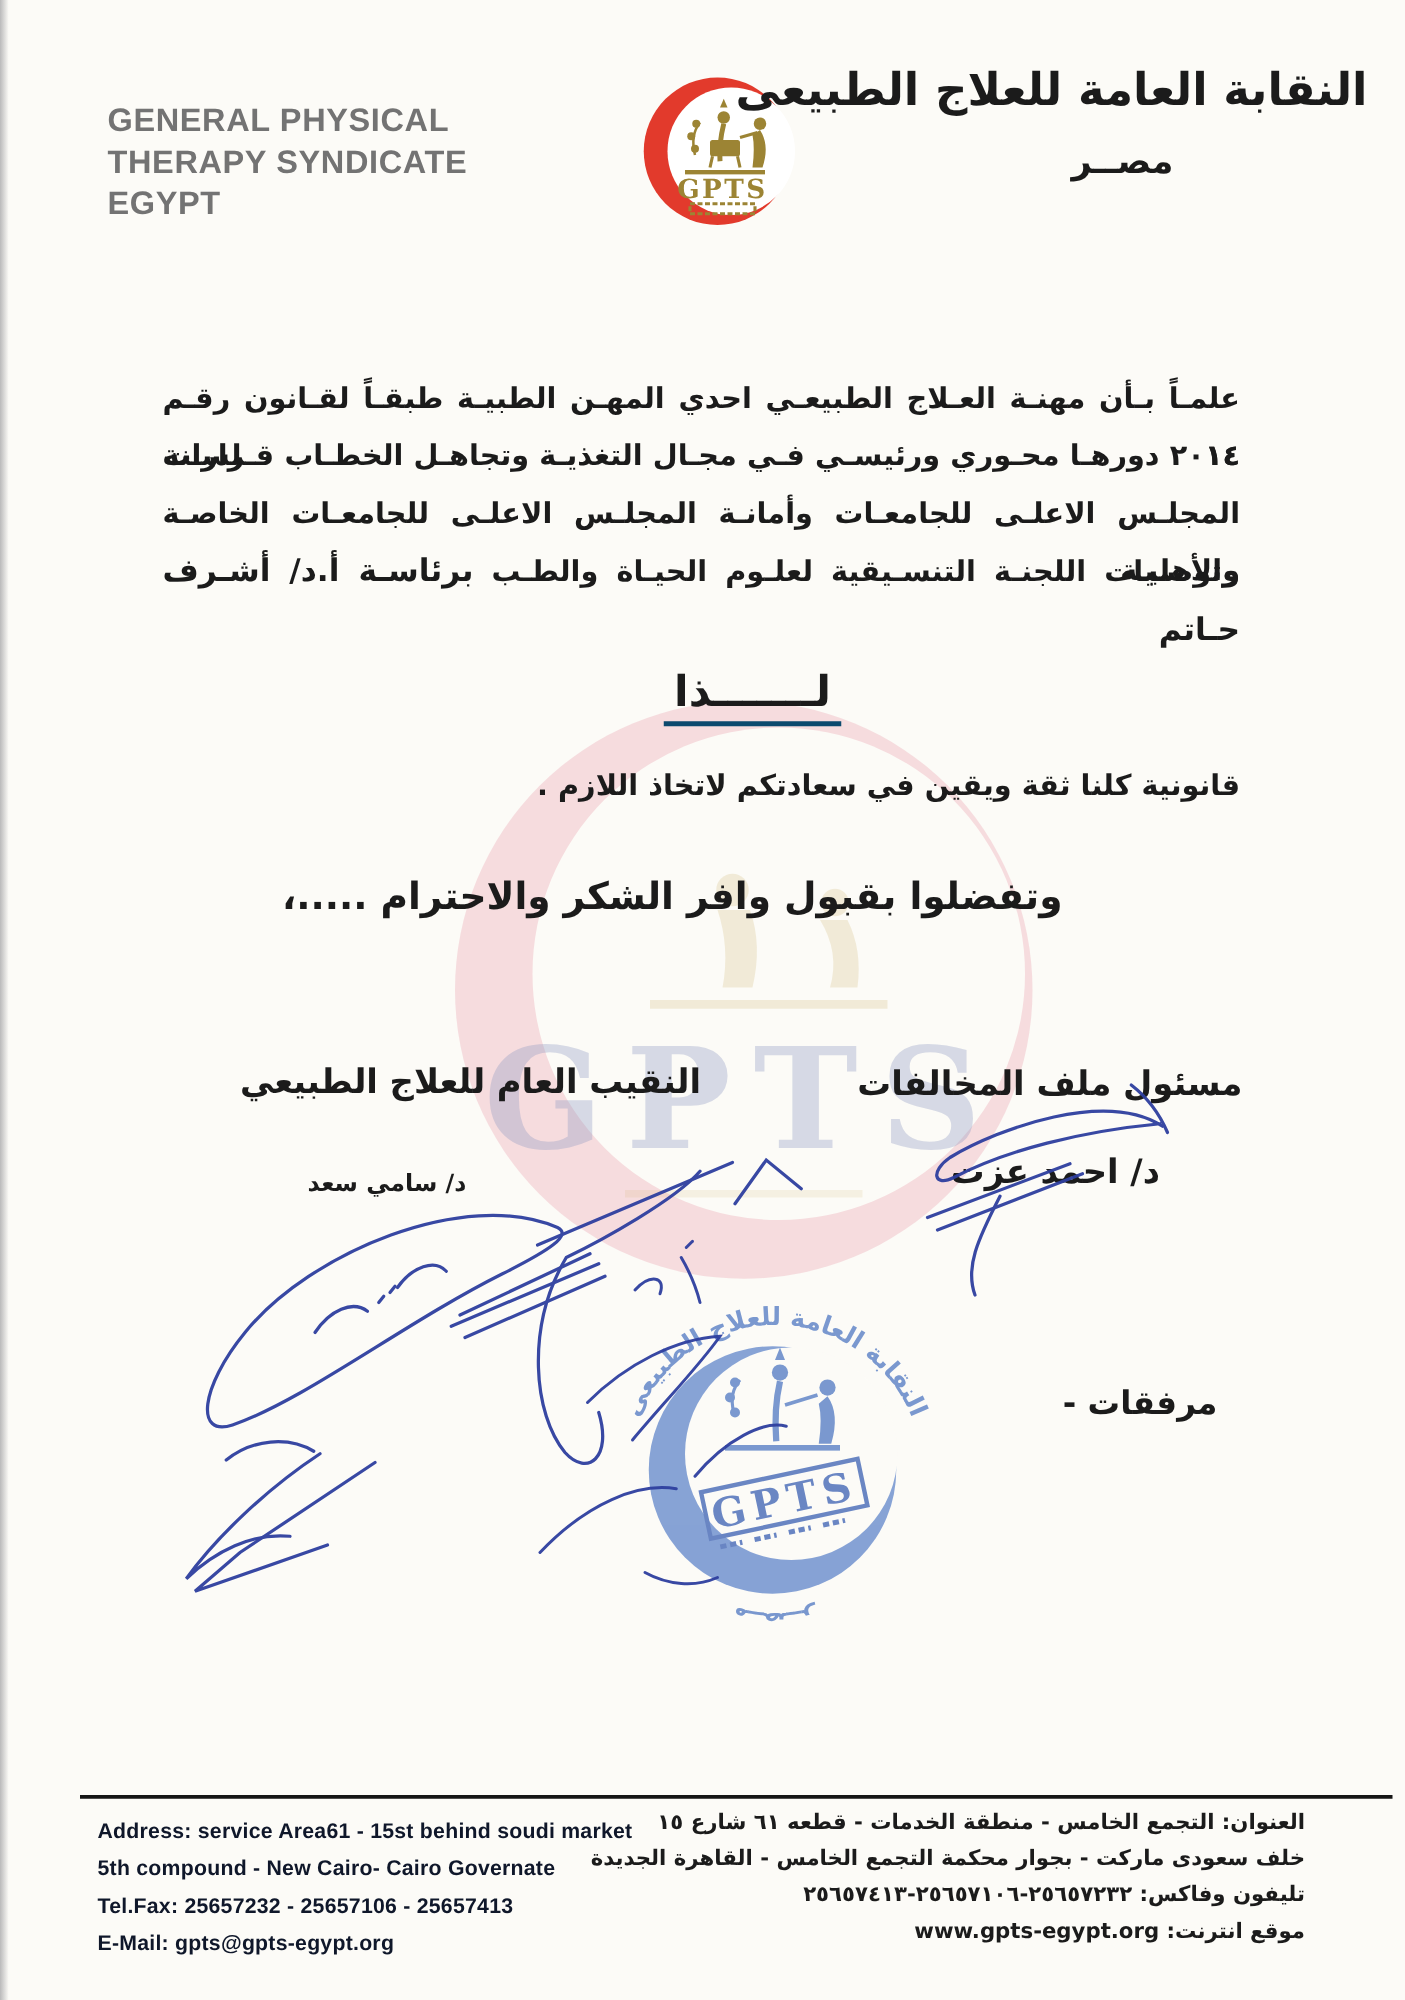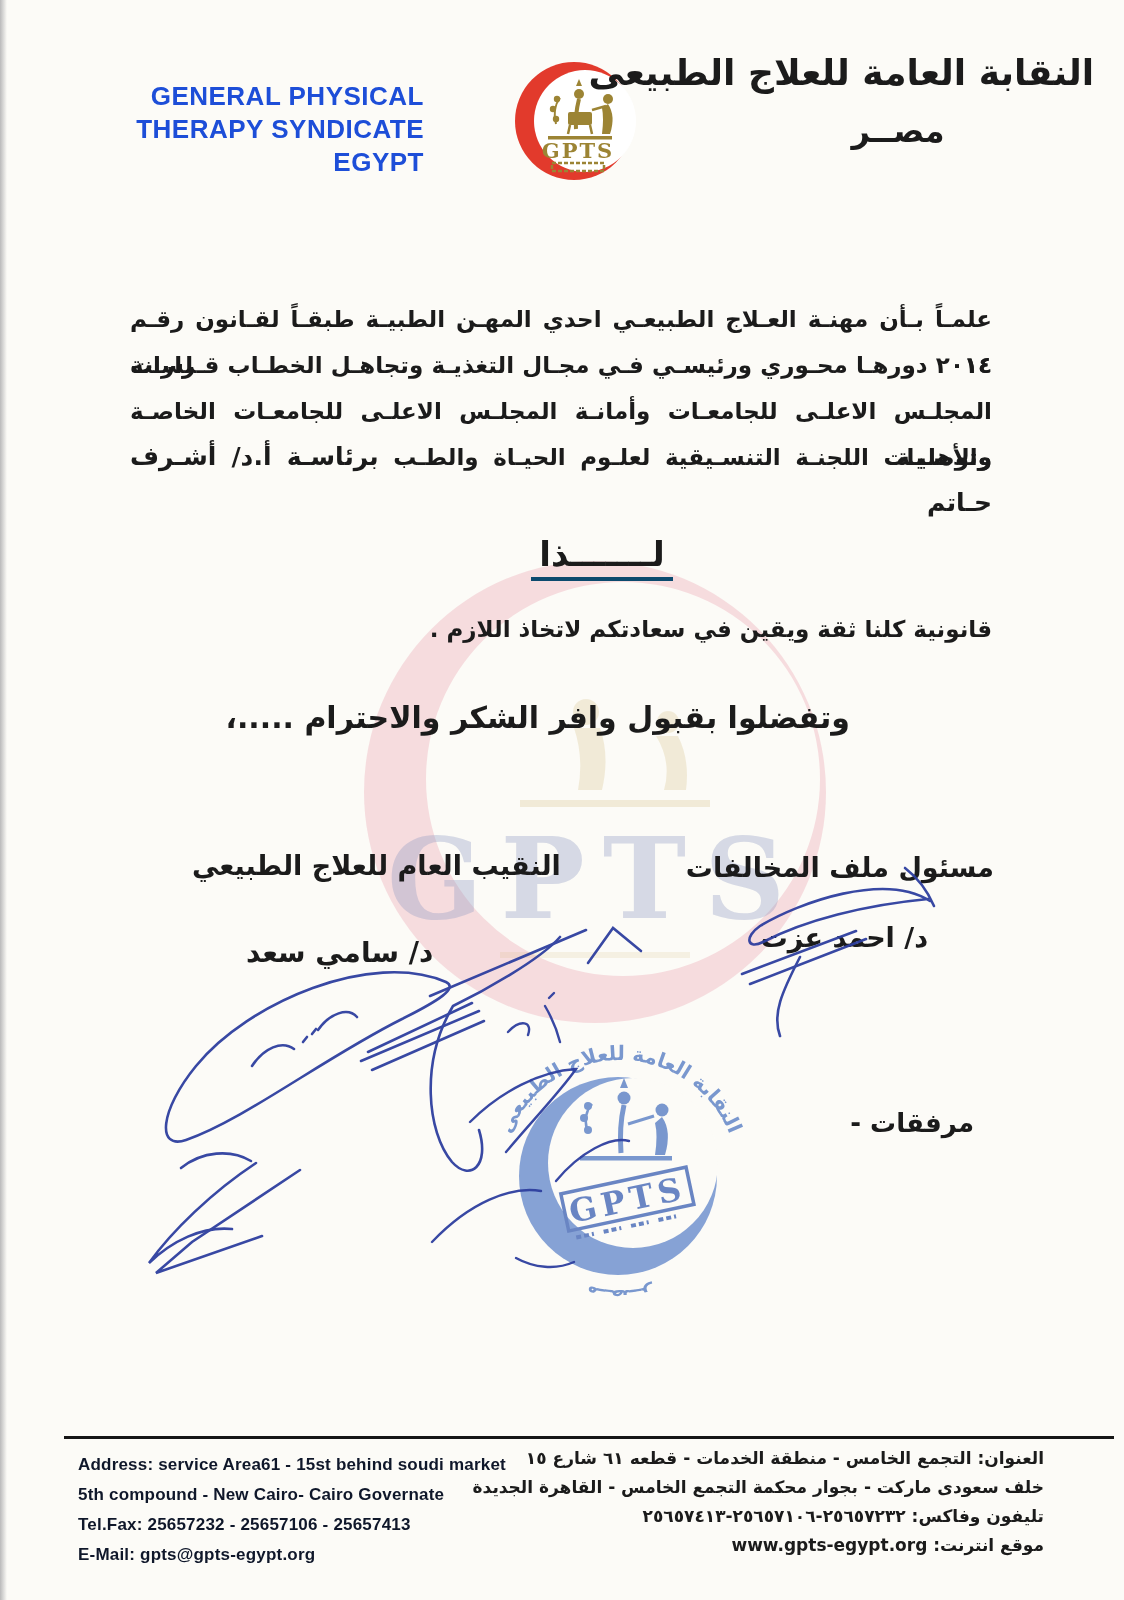--- a/index.html
+++ b/index.html
@@ -4,49 +4,49 @@
 <style>
   html,body{margin:0;padding:0;background:#e8e8e6;}
   .page{
     position:relative;width:1124px;height:1600px;margin:0 auto;
     background:#fcfbf7;overflow:hidden;
     font-family:"DejaVu Sans",sans-serif;color:#1b1b1b;
   }
   .edge-shadow{position:absolute;left:0;top:0;bottom:0;width:7px;
     background:linear-gradient(90deg,#8e8e92,rgba(180,180,184,0));opacity:.6;z-index:6;}
   
-  .en-org{position:absolute;left:100px;top:80px;width:324px;text-align:right;
+  .en-org{position:absolute;left:86px;top:80px;width:324px;text-align:left;
     font-family:"Liberation Sans",sans-serif;font-weight:700;font-size:26px;
-    line-height:33px;color:#1d4ed8;letter-spacing:.5px;z-index:2;}
+    line-height:33px;color:#737373;letter-spacing:.5px;z-index:2;}
   .logo-wrap{position:absolute;left:512px;top:54px;width:132px;height:138px;z-index:2;}
   .ar-org{position:absolute;right:30px;top:52px;width:430px;text-align:center;
     font-size:36px;font-weight:700;direction:rtl;white-space:nowrap;z-index:2;}
   .ar-country{position:absolute;right:156px;top:112px;width:140px;text-align:center;
-    font-size:32px;font-weight:700;direction:rtl;z-index:2;}
+    font-size:28px;font-weight:700;direction:rtl;z-index:2;}
   
   .body-col{position:absolute;left:130px;width:862px;direction:rtl;font-weight:700;z-index:2;}
   .p1{top:296px;}
   .p2{top:606px;}
   .bline{height:46px;line-height:46px;font-size:23px;white-space:nowrap;}
   .jline{text-align:justify;text-align-last:justify;white-space:normal;}
   .rline{text-align:right;}
   .l4b{font-size:25px;}
   .litha{position:absolute;left:80px;right:0;top:534px;text-align:center;
     font-size:34px;font-weight:700;direction:rtl;z-index:2;}
   .litha span{border-bottom:4px solid #0c4a6e;padding:0 8px 3px;}
   .closing{position:absolute;right:274px;top:700px;font-size:30px;font-weight:700;
     direction:rtl;white-space:nowrap;z-index:2;}
   
   .sig-title-left{position:absolute;left:192px;top:850px;width:372px;text-align:left;
     font-size:27px;font-weight:700;direction:rtl;white-space:nowrap;z-index:2;}
   .sig-title-right{position:absolute;right:130px;top:852px;width:300px;text-align:center;
     font-size:27px;font-weight:700;direction:rtl;white-space:nowrap;z-index:2;}
   .sig-name-right{position:absolute;right:196px;top:922px;font-size:27px;font-weight:700;
     direction:rtl;white-space:nowrap;z-index:2;}
-  .sig-name-left{position:absolute;left:246px;top:936px;font-size:28px;font-weight:700;
+  .sig-name-left{position:absolute;left:246px;top:936px;font-size:19px;font-weight:700;
     direction:rtl;white-space:nowrap;z-index:2;}
   .attachments{position:absolute;right:150px;top:1108px;font-size:26px;font-weight:700;
     direction:ltr;white-space:nowrap;z-index:2;margin-left:14px;}
   
   .footer-line{position:absolute;left:64px;top:1436px;width:1050px;height:3px;background:#161616;z-index:2;}
   .footer-en{position:absolute;left:78px;top:1450px;font-family:"Liberation Sans",sans-serif;
     font-weight:700;font-size:17px;line-height:30px;color:#0f172a;letter-spacing:.2px;z-index:2;}
   .footer-ar{position:absolute;right:80px;top:1444px;direction:rtl;text-align:right;
     font-weight:700;font-size:17px;line-height:29px;z-index:2;}
   

